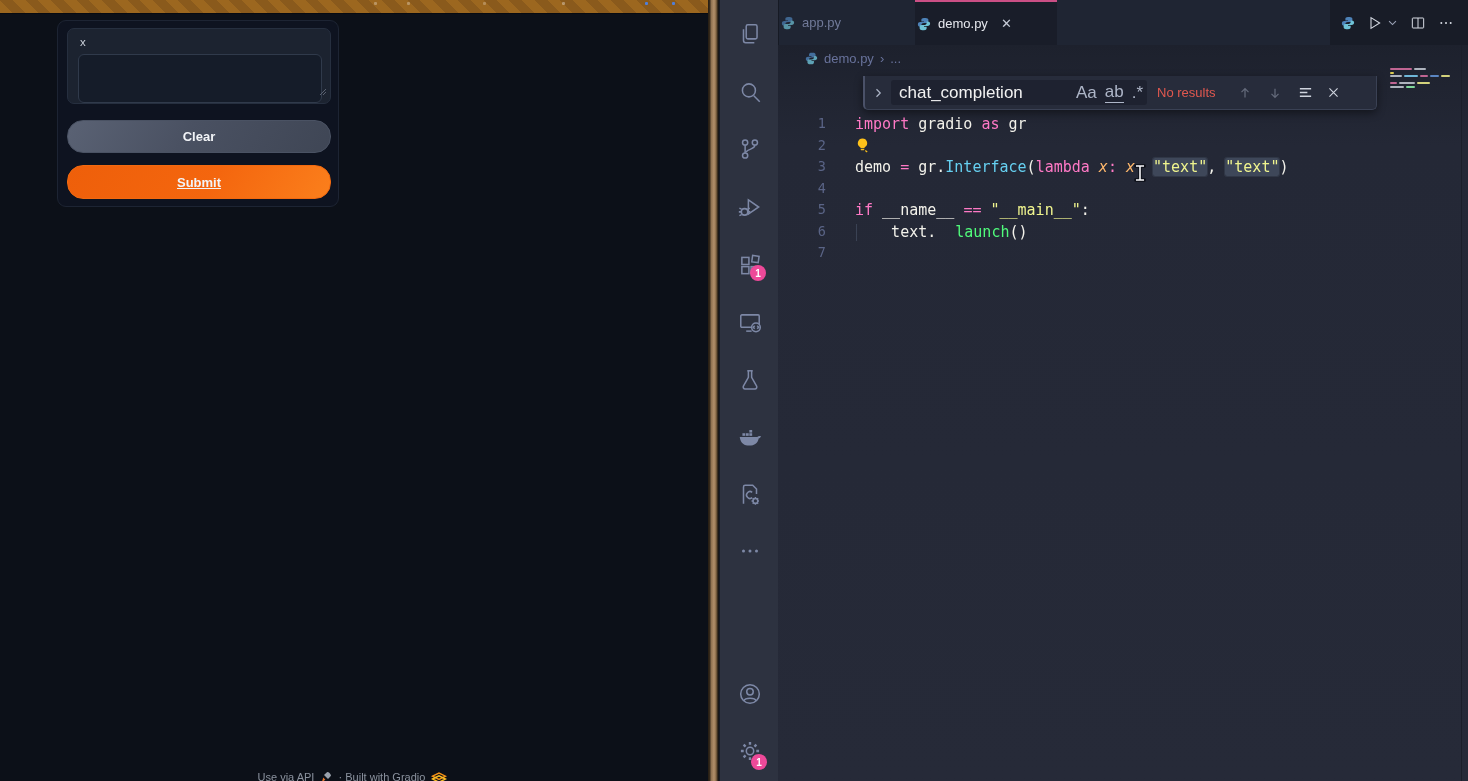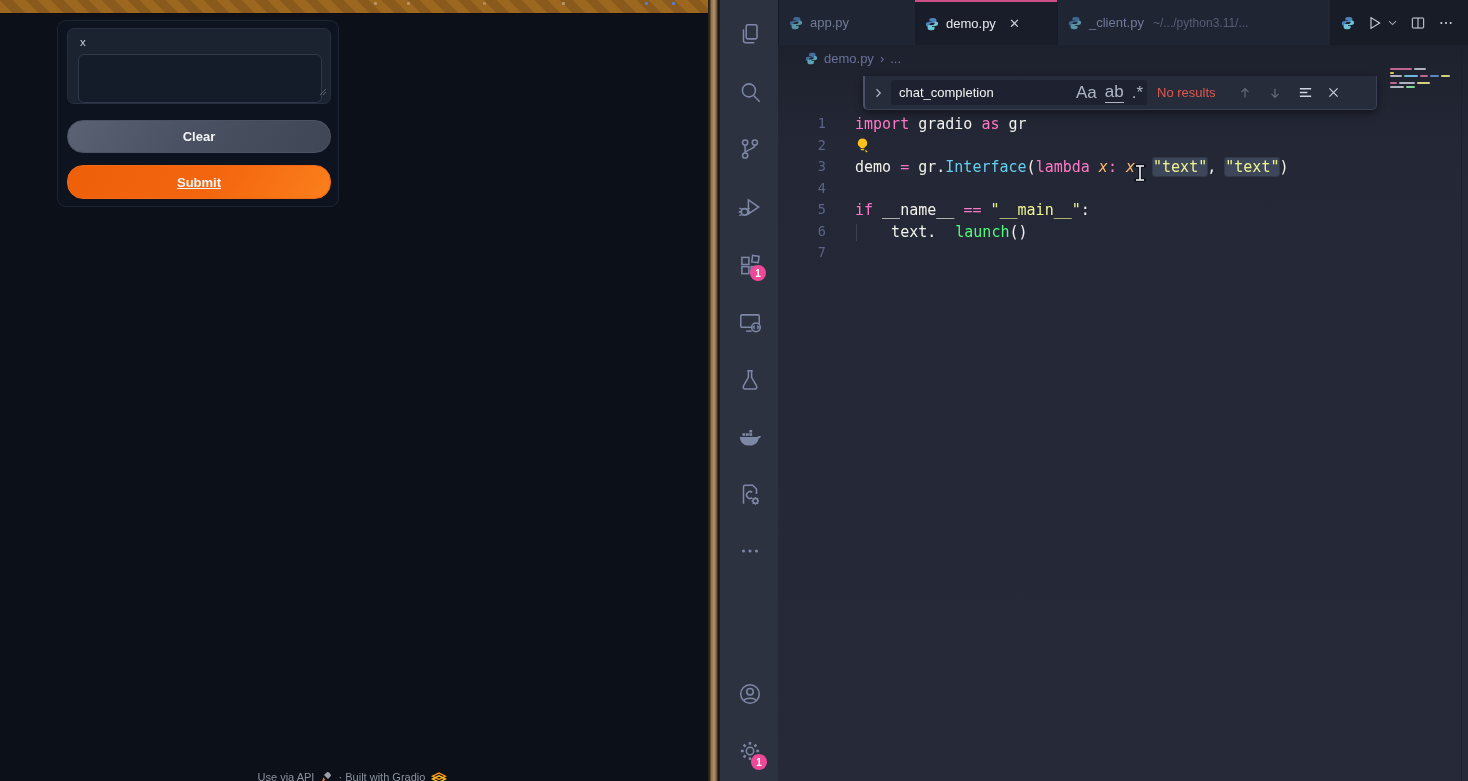--- a/index.html
+++ b/index.html
@@ -33,21 +33,21 @@
   
   .vscode{position:absolute;left:719px;top:0;width:749px;height:781px;background:#262a38;}
   .actbar{position:absolute;left:0;top:0;width:59px;height:781px;background:#2d3240;border-left:1px solid #171b25;box-sizing:border-box;}
   .act{position:absolute;left:17px;width:26px;height:26px;color:#7d88a6;cursor:pointer;}
   .act svg{stroke:#7d88a6;fill:none;stroke-width:1.4;width:26px;height:26px;}
   .act .fill{fill:#7d88a6;stroke:none;}
   .badge{position:absolute;width:16px;height:16px;border-radius:50%;background:#ee4999;
      color:#fff;font-size:10px;font-weight:700;display:flex;align-items:center;justify-content:center;z-index:3;}
   
   .tabstrip{position:absolute;left:59px;right:0;top:0;height:45px;background:#1f2533;display:flex;}
-  .tab{height:45px;box-sizing:border-box;display:flex;align-items:center;padding:0 10px;
+  .tab{height:45px;box-sizing:border-box;display:flex;align-items:center;padding:0 2px;
      border-left:1px solid #161a24;cursor:pointer;font-size:13px;color:#717a99;gap:7px;}
   .tab.active{background:#191d29;border-top:2px solid #cb4f85;color:#e6e8ee;border-left:none;}
   .tab .desc{font-size:12px;color:#565e76;margin-left:2px;white-space:nowrap;}
   .tab .close{color:#c7ccd8;font-size:13px;margin-left:6px;cursor:pointer;}
   .editor-actions{position:absolute;right:0;top:0;height:45px;width:138px;background:#181c27;
      display:flex;align-items:center;justify-content:flex-end;gap:12px;padding-right:14px;box-sizing:border-box;}
   .ea-icon{cursor:pointer;display:flex;align-items:center;}
   
   .editor{position:absolute;left:59px;right:0;top:45px;bottom:0;
      background:linear-gradient(180deg,#1d212d 0,#242836 100px,#262a38 100%);overflow:hidden;}
@@ -64,21 +64,21 @@
   .tk-pm{color:#ffb86c;font-style:italic;}.tk-str{color:#eff48e;}.tk-fn{color:#50fa7b;margin-left:19px;}
   .tk-hl{background:#3e4759;border-radius:2px;box-shadow:0 0 0 1px #46506360;}
   
   .find{position:absolute;left:85px;top:31px;width:514px;height:34px;background:#272c3b;
      border:1px solid #3a4154;border-top:none;border-radius:0 0 5px 5px;
      box-shadow:0 3px 8px rgba(0,0,0,.45);display:flex;align-items:center;z-index:5;
      border-left:2px solid #4a5168;box-sizing:border-box;}
   .find .collapse{width:26px;display:flex;justify-content:center;cursor:pointer;}
   .find-input-wrap{position:relative;width:256px;height:25px;background:#1e2230;border-radius:3px;
      display:flex;align-items:center;}
-  .find-input{background:transparent;border:none;outline:none;color:#f2f2f2;font-size:13px;
+  .find-input{background:transparent;border:none;outline:none;color:#f2f2f2;font-size:17px;
      font-family:"Liberation Sans",sans-serif;padding:0 0 0 8px;width:150px;}
   .find-opts{position:absolute;right:4px;display:flex;gap:8px;align-items:center;}
   .fopt{font-size:17px;color:#aeb6c8;cursor:pointer;font-family:"Liberation Sans",sans-serif;}
   .fopt.uw{border-bottom:1px solid #aeb6c8;}
   .find-status{font-size:13px;color:#e1584f;margin-left:10px;white-space:nowrap;}
   .ficon{cursor:pointer;display:flex;align-items:center;}
   .dim{opacity:.45;}
   
   .minimap{position:absolute;left:612px;top:23px;width:62px;cursor:pointer;}
   .mm-row{height:2px;margin-bottom:1.6px;display:flex;gap:2px;}
@@ -244,28 +244,20 @@
         </svg>
       <span>app.py</span>
     </div>
     <div class="tab active" style="width:142px">
       <svg width="14" height="14" viewBox="0 0 16 16">
           <path fill="#4d82b8" d="M8 1C6 1 5 1.8 5 3.2V5h3v.8H3.8C2.2 5.8 1 6.8 1 8.5S2.2 11 3.8 11H5V9.2c0-1.5 1.3-2.4 3-2.4h3c1.4 0 2-.8 2-2V3.2C13 1.8 11.5 1 10 1H8z"></path>
           <path fill="#6fc3d7" d="M8 15c2 0 3-.8 3-2.2V11H8v-.8h4.2c1.6 0 2.8-1 2.8-2.7S13.8 5 12.2 5H11v1.8c0 1.5-1.3 2.4-3 2.4H5c-1.4 0-2 .8-2 2v1.6C3 14.2 4.5 15 6 15h2z"></path>
         </svg>
       <span>demo.py</span>
       <span class="close">✕</span>
-    </div>
-    <div class="tab" style="width:228px">
-      <svg width="14" height="14" viewBox="0 0 16 16" opacity=".7">
-          <path fill="#4d82b8" d="M8 1C6 1 5 1.8 5 3.2V5h3v.8H3.8C2.2 5.8 1 6.8 1 8.5S2.2 11 3.8 11H5V9.2c0-1.5 1.3-2.4 3-2.4h3c1.4 0 2-.8 2-2V3.2C13 1.8 11.5 1 10 1H8z"></path>
-          <path fill="#6fc3d7" d="M8 15c2 0 3-.8 3-2.2V11H8v-.8h4.2c1.6 0 2.8-1 2.8-2.7S13.8 5 12.2 5H11v1.8c0 1.5-1.3 2.4-3 2.4H5c-1.4 0-2 .8-2 2v1.6C3 14.2 4.5 15 6 15h2z"></path>
-        </svg>
-      <span>_client.py</span>
-      <span class="desc">~/.../python3.11/...</span>
     </div>
   </div>
 
   <div class="editor-actions">
     <span class="ea-icon">
       <svg width="14" height="14" viewBox="0 0 16 16">
           <path fill="#4d82b8" d="M8 1C6 1 5 1.8 5 3.2V5h3v.8H3.8C2.2 5.8 1 6.8 1 8.5S2.2 11 3.8 11H5V9.2c0-1.5 1.3-2.4 3-2.4h3c1.4 0 2-.8 2-2V3.2C13 1.8 11.5 1 10 1H8z"></path>
           <path fill="#6fc3d7" d="M8 15c2 0 3-.8 3-2.2V11H8v-.8h4.2c1.6 0 2.8-1 2.8-2.7S13.8 5 12.2 5H11v1.8c0 1.5-1.3 2.4-3 2.4H5c-1.4 0-2 .8-2 2v1.6C3 14.2 4.5 15 6 15h2z"></path>
         </svg>
     </span>

